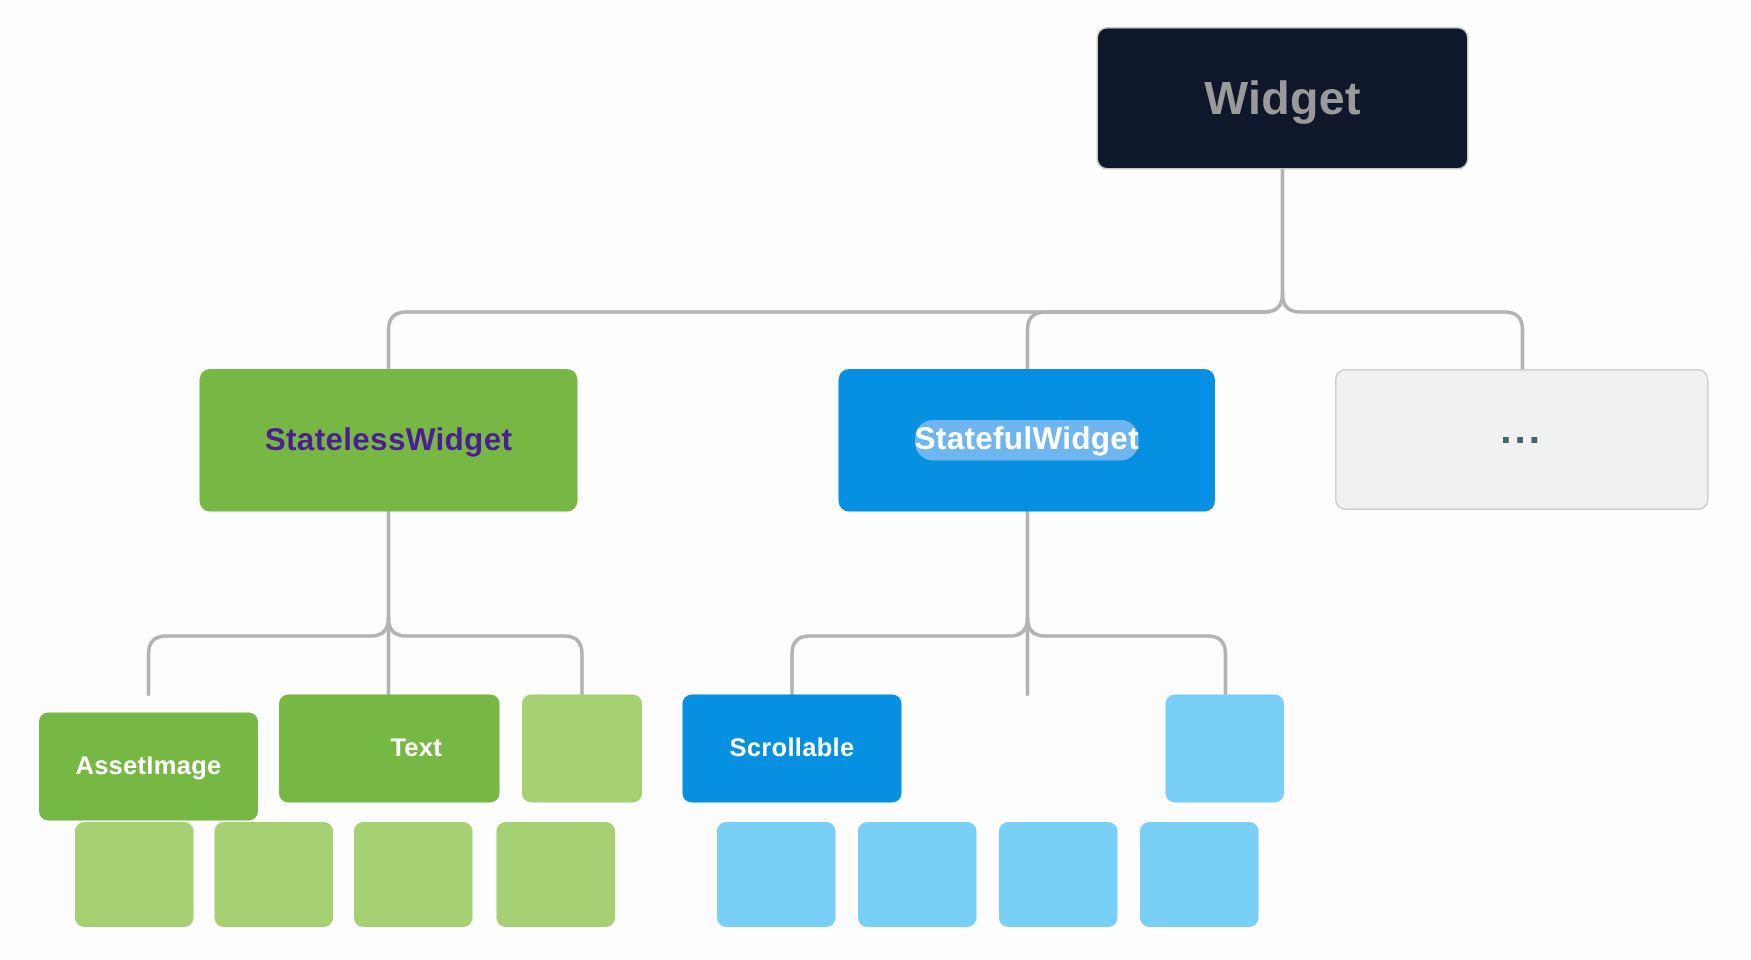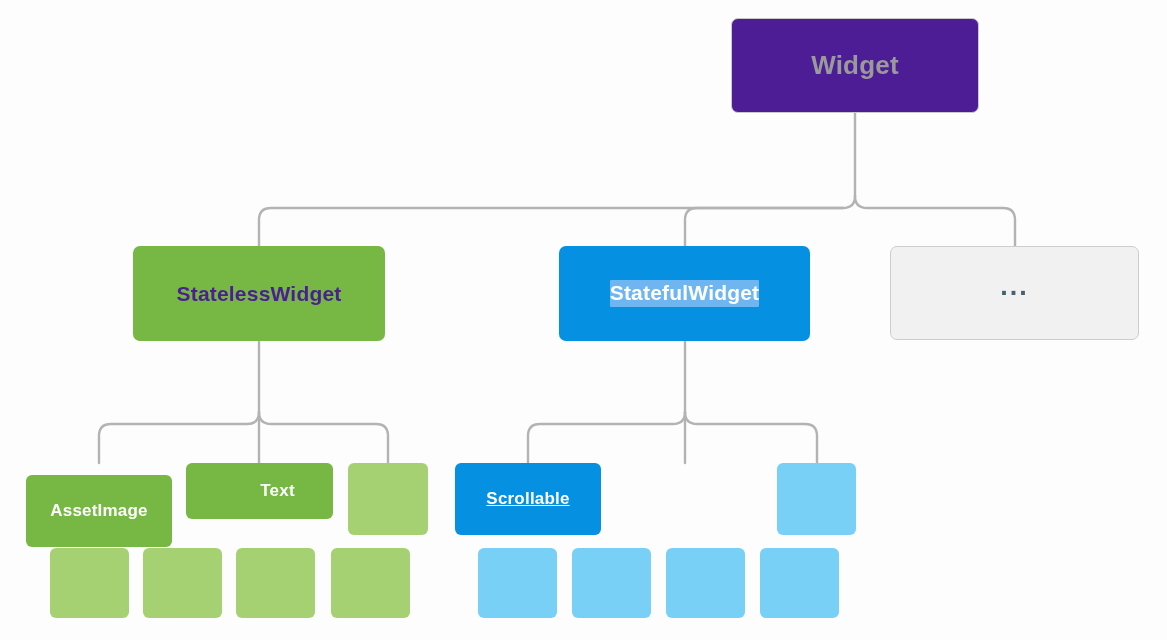--- a/index.html
+++ b/index.html
@@ -31,24 +31,24 @@
     display: flex;
     align-items: center;
     justify-content: center;
     border-radius: 6px;
     font-weight: bold;
     letter-spacing: 0.2px;
     z-index: 2;
     -webkit-font-smoothing: antialiased;
   }
   .node-root {
-    background: #4c1d95;
+    background: #0f172a;
     border: 1px solid #c9c9c9;
     color: #9a9a9a;
-    font-size: 26px;
+    font-size: 31px;
     border-radius: 7px;
   }
   .node-ellipsis {
     background: #f1f1f1;
     border: 1px solid #cdcdcd;
     color: #46626f;
     font-size: 25px;
     letter-spacing: 2px;
     line-height: 0.4;
     border-radius: 7px;
@@ -74,42 +74,41 @@
     background: #76b843;
     color: #ffffff;
     font-size: 17px;
     border-radius: 6px;
   }
   .node-blue-sm {
     background: #0690e1;
     color: #ffffff;
     font-size: 17px;
     border-radius: 6px;
-    text-decoration: underline;
   }
   .node-green-light {
     background: #a5d172;
     border-radius: 6px;
   }
   .node-blue-light {
     background: #79d0f7;
     border-radius: 6px;
   }
   .node-green-leaf {
     background: #a5d172;
     border-radius: 6px;
   }
   .node-blue-leaf {
     background: #79d0f7;
     border-radius: 6px;
   }
   .selected-text {
     background: #6fb6f0;
     padding: 1px 0 2px 0;
-    border-radius: 1px;
+    border-radius: 12px;
   }
 </style>
 </head>
 <body>
 
 <div id="canvas">
 
   <svg id="wires" viewBox="0 0 1167 640" width="1167" height="640" fill="none" stroke="#b3b3b3" stroke-width="2.4" stroke-linecap="round">
 
     <path d="M855,113 L855,196"></path>
@@ -142,21 +141,21 @@
   </div>
 
   <div class="node node-ellipsis" style="left:890px; top:246px; width:249px; height:94px;">
     <span class="dots">...</span>
   </div>
 
   <div class="node node-green-sm" style="left:26px; top:475px; width:146px; height:72px;">
     <span>AssetImage</span>
   </div>
 
-  <div class="node node-green-sm" style="left:186px; top:463px; width:147px; height:56px;padding-left:36px;">
+  <div class="node node-green-sm" style="left:186px; top:463px; width:147px; height:72px;padding-left:36px;">
     <span>Text</span>
   </div>
 
   <div class="node node-green-light" style="left:348px; top:463px; width:80px; height:72px;"></div>
 
   <div class="node node-blue-sm" style="left:455px; top:463px; width:146px; height:72px;">
     <span>Scrollable</span>
   </div>
 
 

